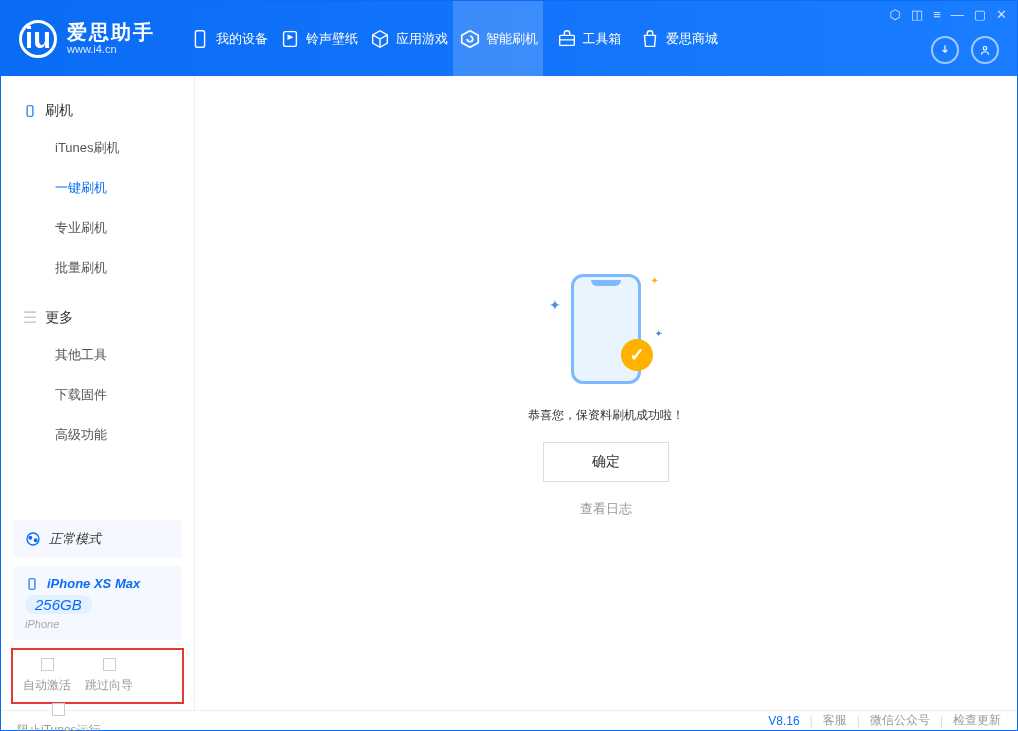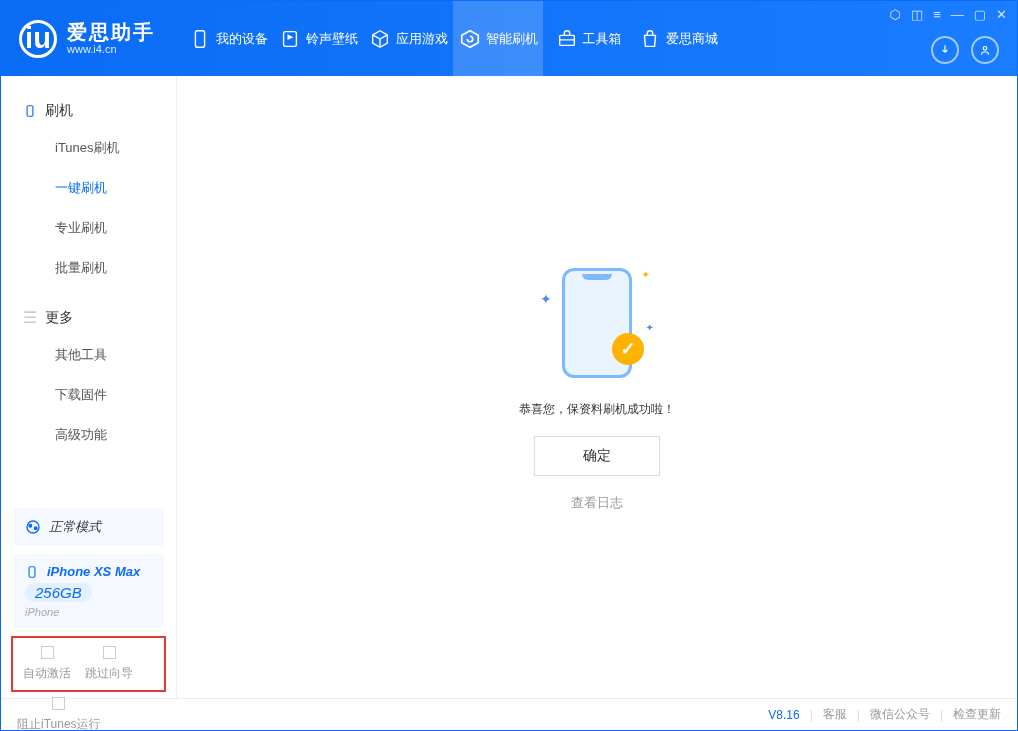--- a/index.html
+++ b/index.html
@@ -14,21 +14,21 @@
 .nav { display: flex; margin-left: 10px; }
 .nav-item { width: 90px; display: flex; flex-direction: row; align-items: center; justify-content: center; gap: 4px; cursor: pointer; font-size: 13px; }
 .nav-item.active { background: rgba(255,255,255,0.18); }
 .nav-icon { width: 24px; height: 24px; display: flex; align-items: center; justify-content: center; }
 .header-right { position: absolute; right: 10px; top: 0; height: 100%; display: flex; flex-direction: column; justify-content: space-between; align-items: flex-end; padding: 6px 0; }
 .win-controls { display: flex; gap: 10px; font-size: 13px; color: #cfe4ff; }
 .win-controls span { cursor: pointer; }
 .header-actions { display: flex; gap: 12px; align-items: center; padding-right: 8px; padding-bottom: 6px; }
 .circle-btn { width: 28px; height: 28px; border: 2px solid rgba(255,255,255,0.6); border-radius: 50%; display: flex; align-items: center; justify-content: center; cursor: pointer; }
 .body { flex: 1; display: flex; min-height: 0; }
-.sidebar { width: 176px; border-right: 1px solid #eee; display: flex; flex-direction: column; padding-top: 18px; }
+.sidebar { width: 194px; border-right: 1px solid #eee; display: flex; flex-direction: column; padding-top: 18px; }
 .side-section-title { display: flex; align-items: center; gap: 8px; padding: 8px 22px; font-size: 14px; color: #333; }
 .side-item { padding: 11px 22px 11px 54px; font-size: 13px; color: #555; cursor: pointer; }
 .side-item.active { color: #0a6cf5; }
 .sidebar-bottom { margin-top: auto; }
 .mode-box, .device-box { background: #f5f9ff; margin: 8px 12px; border-radius: 4px; padding: 10px 12px; font-size: 13px; color: #333; font-style: italic; }
 .mode-box { display: flex; align-items: center; gap: 8px; }
 .device-box .name { font-weight: bold; color: #0a6cf5; font-size: 13px; }
 .device-box .capacity { display: inline-block; background: #e3f0ff; color: #0a6cf5; border-radius: 10px; padding: 1px 10px; font-size: 15px; margin-top: 4px; }
 .device-box .type { color: #aaa; font-size: 11px; margin-top: 4px; }
 .red-outline { border: 2px solid #e53935; margin: 6px 10px; padding: 8px 10px; display: flex; gap: 14px; align-items: center; }
@@ -39,21 +39,21 @@
 .phone-body { width: 70px; height: 110px; border: 3px solid #7db9ff; border-radius: 12px; background: #eaf4ff; position: relative; }
 .phone-notch { position: absolute; top: 3px; left: 50%; transform: translateX(-50%); width: 30px; height: 6px; background: #7db9ff; border-radius: 0 0 6px 6px; }
 .check-badge { position: absolute; right: 18px; bottom: 18px; width: 32px; height: 32px; background: #ffb300; border-radius: 50%; display: flex; align-items: center; justify-content: center; color: #fff; font-size: 18px; font-weight: bold; }
 .sparkle { position: absolute; color: #7db9ff; font-size: 14px; }
 .sparkle.s1 { left: 8px; top: 28px; color: #4a90e2; }
 .sparkle.s2 { right: 12px; top: 6px; color: #ffb300; font-size: 10px; }
 .sparkle.s3 { right: 8px; bottom: 50px; color: #4a90e2; font-size: 10px; }
 .success-text { font-size: 12px; color: #333; }
 .ok-btn { border: 1px solid #ddd; background: #fff; padding: 10px 48px; font-size: 14px; color: #333; cursor: pointer; }
 .log-link { font-size: 13px; color: #999; cursor: pointer; }
-.footer { height: 32px; border-top: 1px solid #eee; display: flex; align-items: center; padding: 0 16px; font-size: 12px; color: #999; }
+.footer { height: 20px; border-top: 1px solid #eee; display: flex; align-items: center; padding: 0 16px; font-size: 12px; color: #999; }
 .footer-left { display: flex; align-items: center; gap: 6px; }
 .footer-right { margin-left: auto; display: flex; align-items: center; gap: 10px; }
 .footer-right .sep { color: #ddd; }
 .footer-link { cursor: pointer; }
 .version { color: #0a6cf5; }
 svg { display: block; }
 </style>
 </head>
 <body>
 

